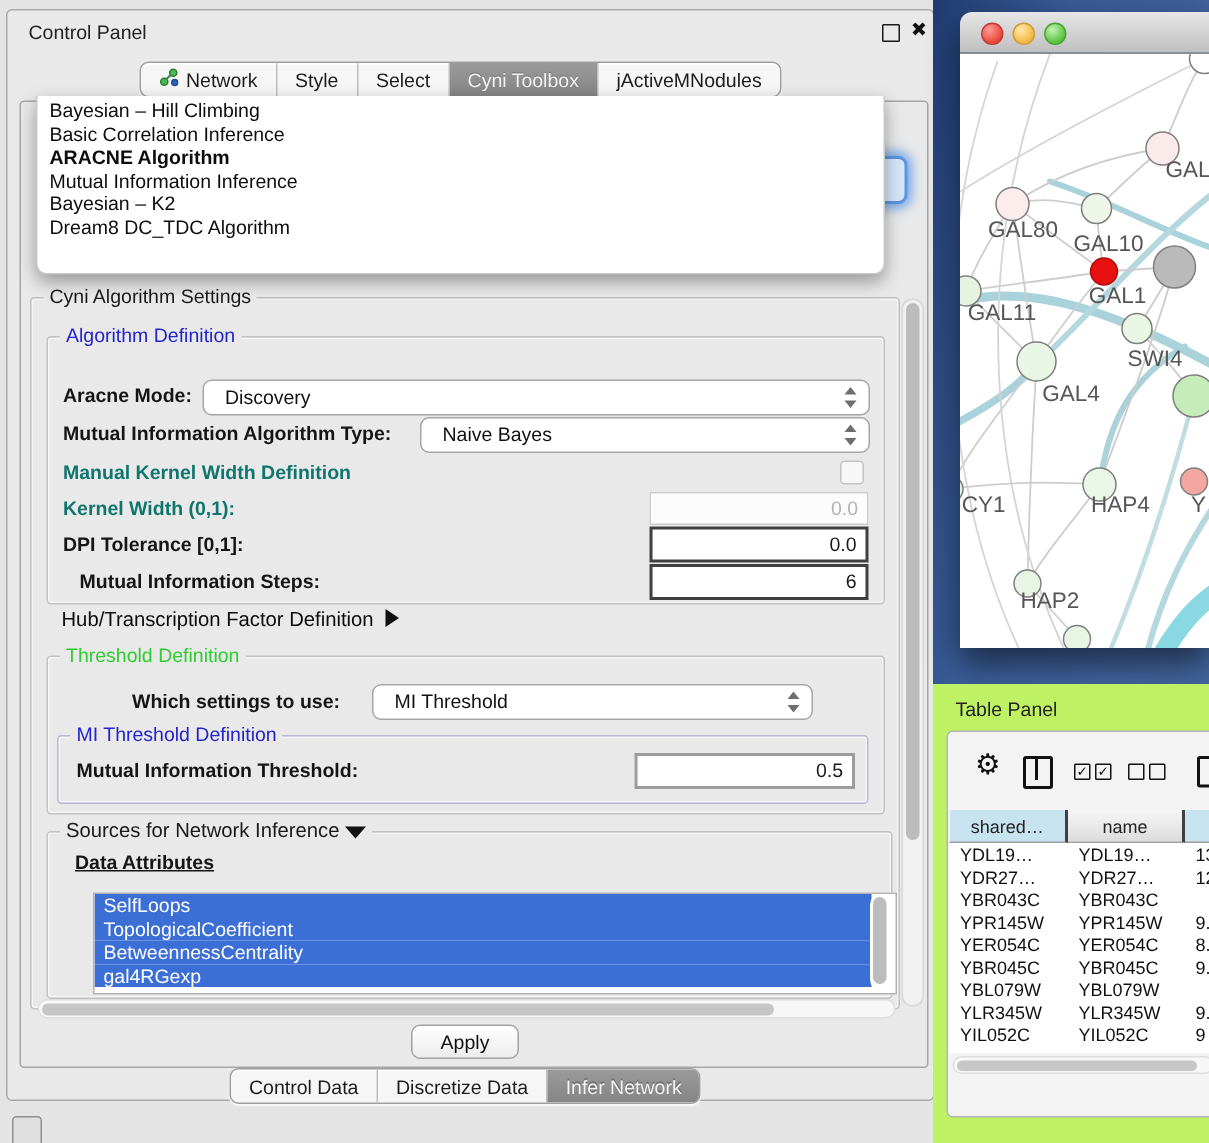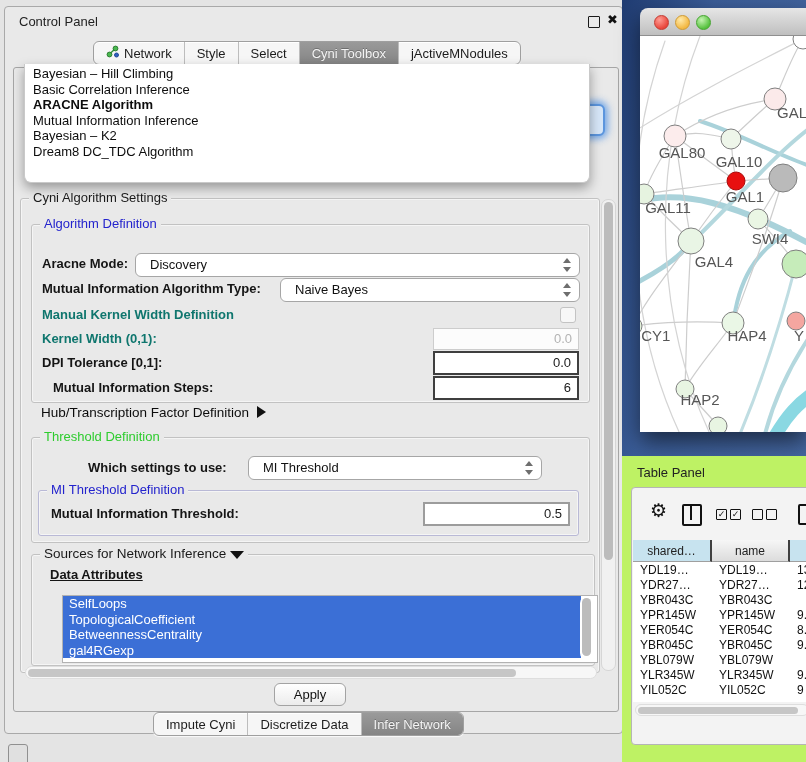--- a/index.html
+++ b/index.html
@@ -211,21 +211,21 @@
 
       <div class="vtrack" style="left:587px;top:131px;width:13px;height:470px;">
         <div class="vthumb" style="left:2px;top:2px;width:9px;height:358px;"></div>
       </div>
 
       <div class="button" style="left:260px;top:615px;width:70px;height:21px;line-height:21px;">Apply</div>
     </div>
 
     <div id="bottom-tabs" class="abs seg-strip">
       <div class="seg">
-          <span>Impute Cyni</span>
+          <span>Control Data</span>
         </div>
       <div class="seg">
           <span>Discretize Data</span>
         </div>
       <div class="seg sel">
           <span>Infer Network</span>
         </div>
     </div>
   </div>
 

